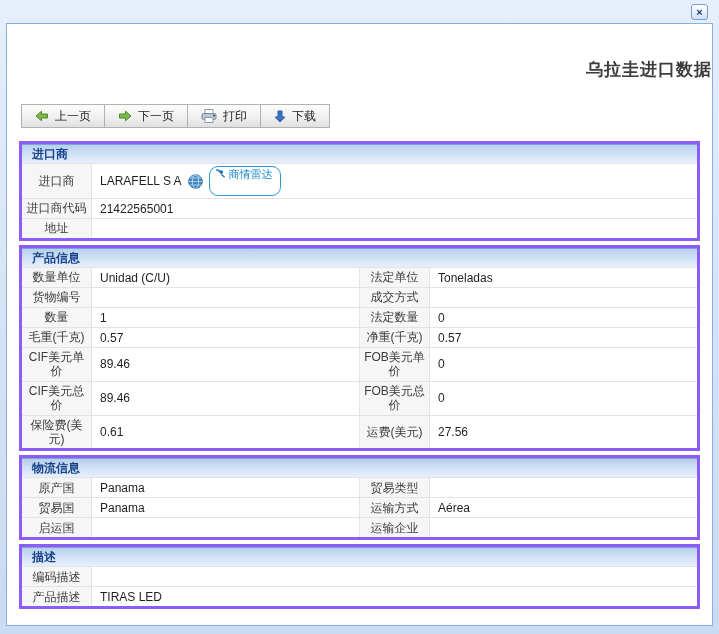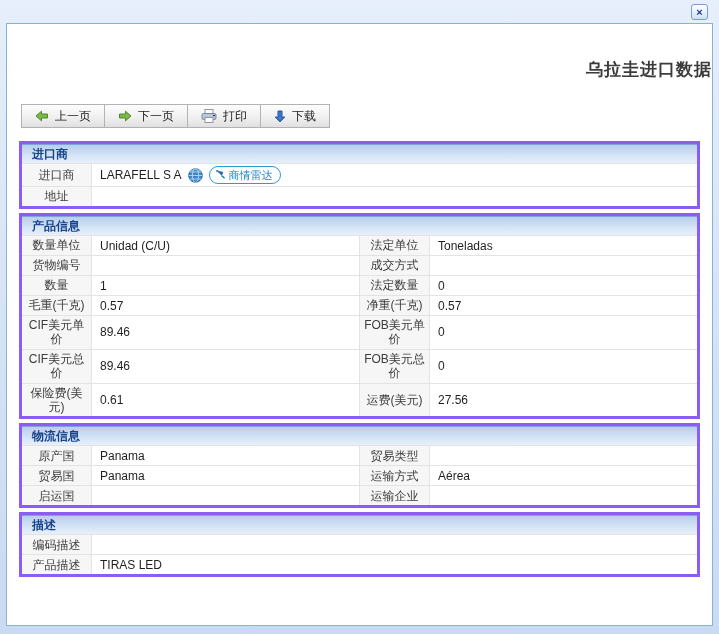--- a/index.html
+++ b/index.html
@@ -61,22 +61,22 @@
     padding:2px 3px;font-size:12px;color:#3c3c3c;line-height:1.2;
     word-break:break-all;
   }
   .cv{
     flex:1 1 auto;display:flex;align-items:center;min-width:0;
     padding:2px 8px;font-size:12px;color:#1f1f1f;
   }
   .row-importer{min-height:22px;}
   .cv-flex{gap:6px;}
   .badge{
-    display:inline-flex;align-items:center;gap:3px;height:16px;
-    border:1px solid #2f9ad2;border-radius:9px;padding:0 7px 0 5px;
+    display:inline-flex;align-items:flex-start;gap:3px;height:16px;
+    border:1px solid #2f9ad2;border-radius:9px;padding:0 7px 12px 5px;
     color:#1787c7;font-size:11px;line-height:14px;cursor:pointer;background:#fff;
     white-space:nowrap;
   }
   .globe{display:inline-flex;cursor:pointer;}
 </style>
 </head>
 <body>
 
 <div class="window">
   <div class="titlebar">
@@ -147,20 +147,24 @@
               <span><svg width="11" height="11" viewBox="0 0 11 11">
                 <path d="M1.2 2.2 L6.5 7.5 A5 5 0 0 0 8.2 3.9 Z" fill="#1d6fae"></path>
                 <path d="M6.5 7.5 L9.6 10.2" stroke="#1d6fae" stroke-width="1.4" fill="none"></path>
                 <path d="M1.2 2.2 l2.2 0.4 -1.8 1.8 z" fill="#1d6fae"></path>
               </svg></span>
               <span>商情雷达</span>
             </span>
           </div>
         </div>
         <div class="row">
+          <div class="cl">进口商代码</div>
+          <div class="cv">21422565001</div>
+        </div>
+        <div class="row">
           <div class="cl">地址</div>
           <div class="cv"></div>
         </div>
       </div>
 
       <div class="section">
         <div class="sec-header">产品信息</div>
 
         <div class="row">
           <div class="half">

